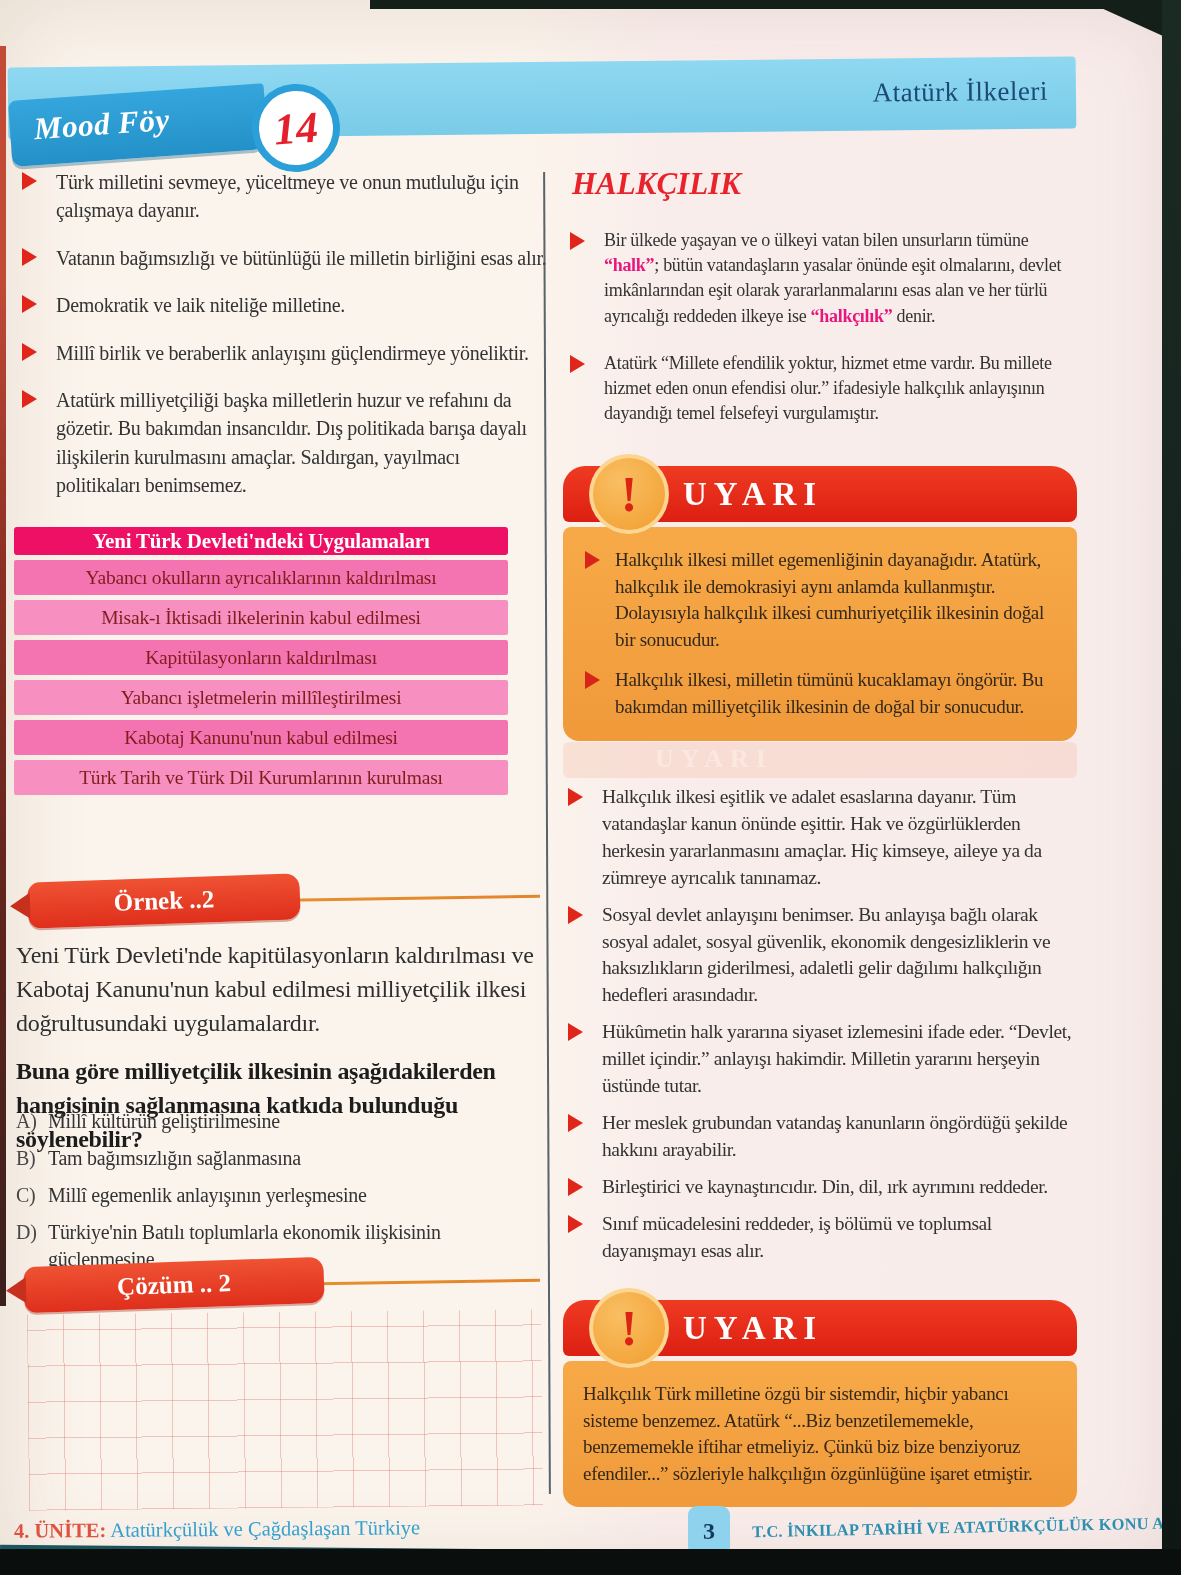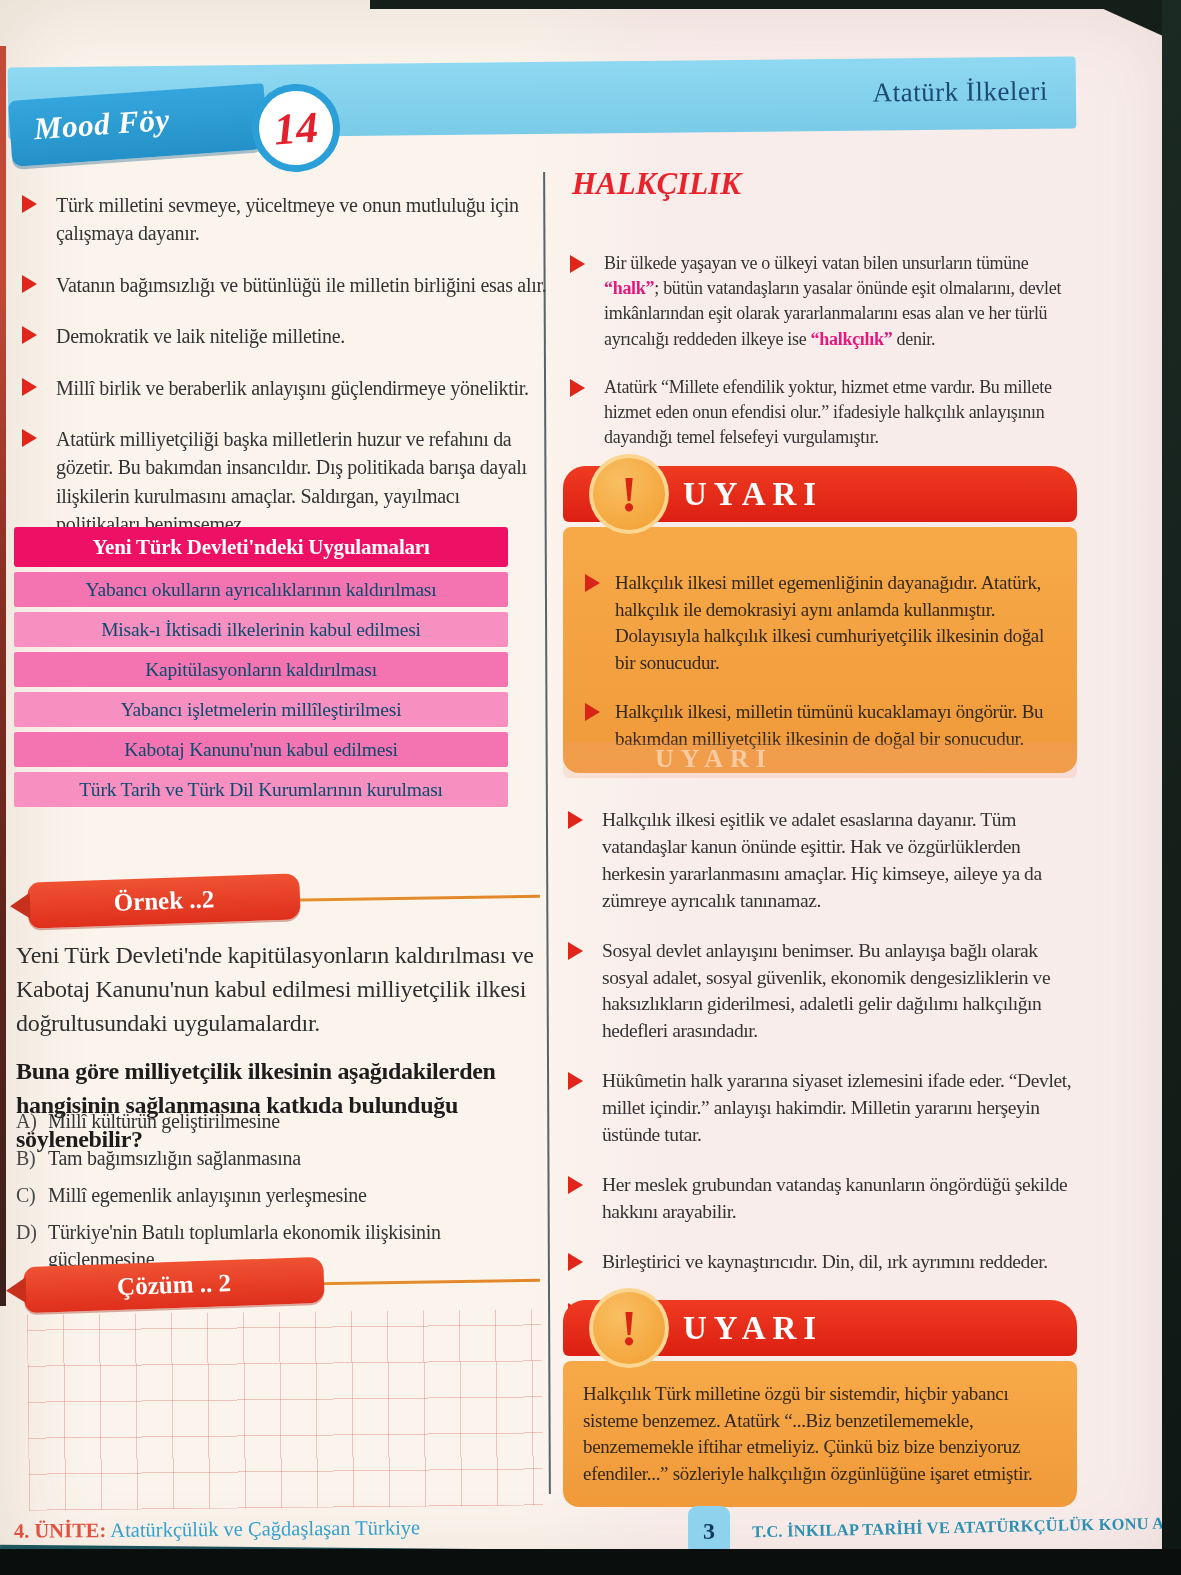--- a/index.html
+++ b/index.html
@@ -29,34 +29,34 @@
         background:linear-gradient(180deg,#35a6dd,#2391c8);transform:rotate(-4deg);
         border-radius:8px 4px 16px 10px;box-shadow:0 3px 0 rgba(20,90,130,.35);}
   .ribbon-badge .lbl{display:block;padding:12px 0 0 24px;font-size:31px;font-weight:800;
         font-style:italic;color:#fff;letter-spacing:.5px;}
   .badge-circle{position:absolute;left:252px;top:84px;width:88px;height:88px;background:#fff;
         border:7px solid #2b9fd8;border-radius:50%;z-index:3;display:flex;align-items:center;
         justify-content:center;transform:rotate(-4deg);}
   .badge-circle .num{font-size:44px;font-weight:900;font-style:italic;color:#e3202c;}
 
   
-  .blt{position:relative;padding-left:36px;margin-top:23px;}
+  .blt{position:relative;padding-left:36px;}
   .tri{position:absolute;left:2px;top:4px;width:0;height:0;
        border-left:15px solid #e0251a;border-top:9px solid transparent;border-bottom:9px solid transparent;}
 
   
   .lbullets{position:absolute;left:20px;top:168px;width:528px;font-size:20px;
         letter-spacing:-0.3px;line-height:1.42;color:#333;}
   .lbullets .blt{margin-bottom:19px;}
 
   .apptable{position:absolute;left:14px;top:527px;width:494px;}
-  .thead{height:40px;display:flex;align-items:center;justify-content:center;background:#ee1065;
+  .thead{height:28px;display:flex;align-items:center;justify-content:center;background:#ee1065;
         color:#fff;font-weight:700;font-size:21px;letter-spacing:-0.2px;border-radius:3px;text-align:center;}
   .trow{height:35px;margin-top:5px;display:flex;align-items:center;justify-content:center;
-        font-size:19.5px;letter-spacing:-0.2px;color:#0c4a6e;border-radius:2px;}
+        font-size:19.5px;letter-spacing:-0.2px;color:#7f1d1d;border-radius:2px;}
   .trow:nth-child(even){background:#f474b1;}
   .trow:nth-child(odd){background:#f78fc1;}
 
   .rib{position:absolute;height:46px;background:linear-gradient(180deg,#ef5233,#df2f1c);
         border-radius:12px 14px 14px 12px;color:#fff;font-weight:800;font-size:25px;
         display:flex;align-items:center;justify-content:center;transform:rotate(-2deg);
         box-shadow:0 2px 0 rgba(150,30,10,.35);z-index:2;}
   .rib::before{content:'';position:absolute;left:-18px;top:10px;border-top:13px solid transparent;
         border-bottom:13px solid transparent;border-right:20px solid #c7301c;}
   .hline{position:absolute;height:3px;background:linear-gradient(90deg,#e9952f,#e2862a);

